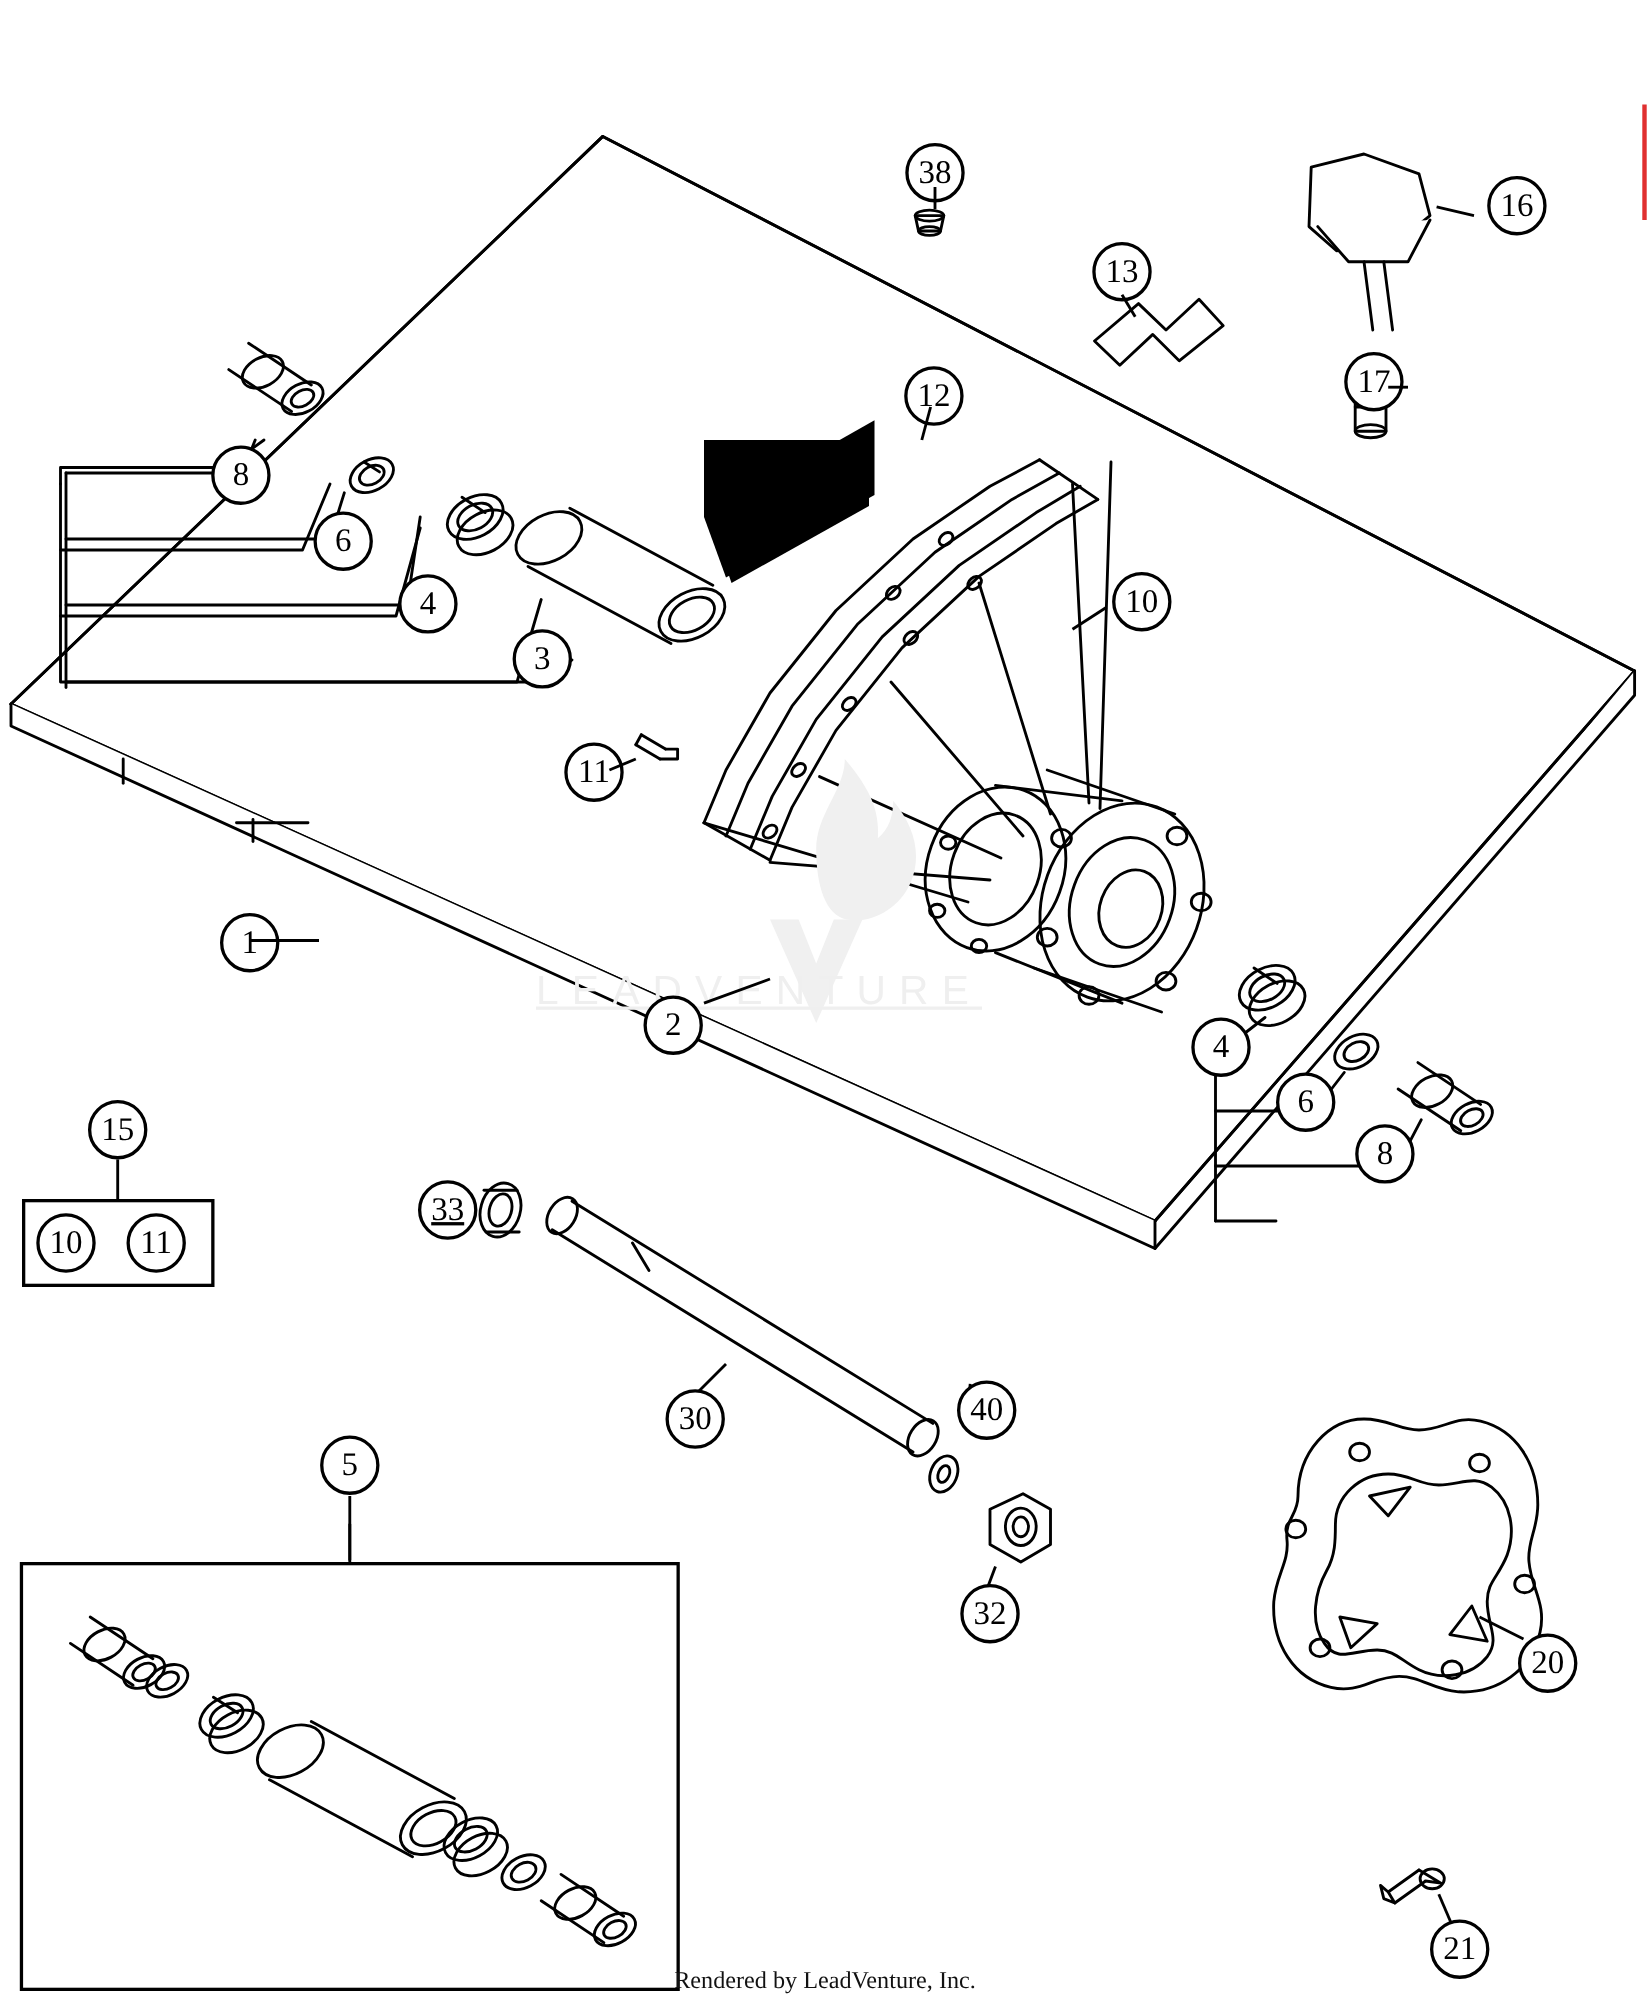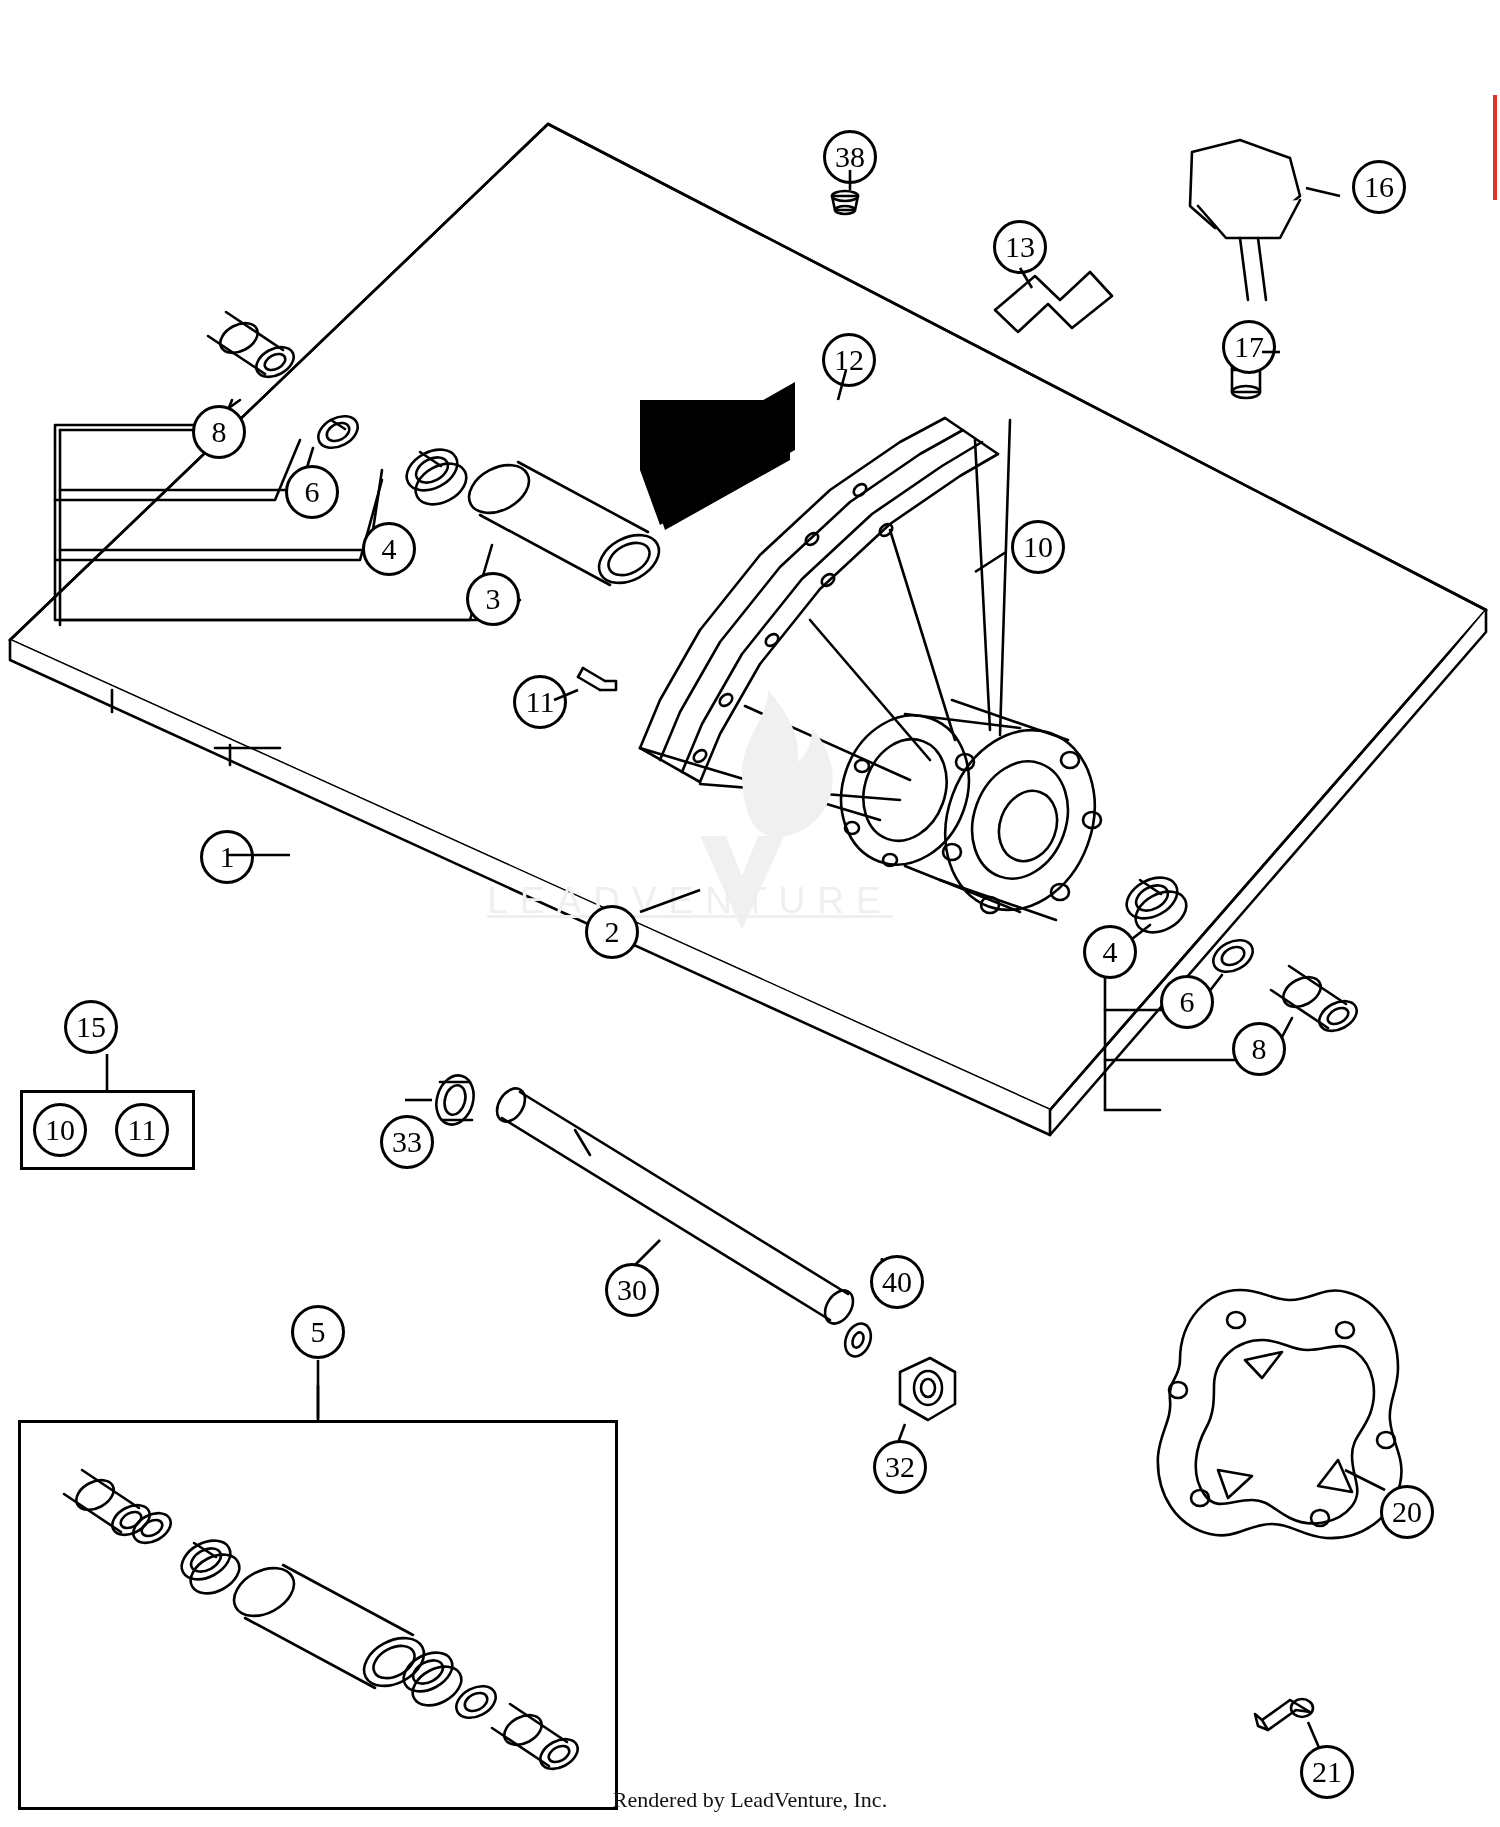--- a/index.html
+++ b/index.html
@@ -398,21 +398,21 @@
   <div class="callout" style="left:362px; top:522px;">4</div>
   <div class="callout" style="left:466px; top:572px;">3</div>
   <div class="callout" style="left:1011px; top:520px;">10</div>
   <div class="callout" style="left:513px; top:675px;">11</div>
   <div class="callout" style="left:200px; top:830px;">1</div>
   <div class="callout" style="left:585px; top:905px;">2</div>
   <div class="callout" style="left:1083px; top:925px;">4</div>
   <div class="callout" style="left:1160px; top:975px;">6</div>
   <div class="callout" style="left:1232px; top:1022px;">8</div>
 
-  <div class="callout" style="left:64px; top:1000px;text-align:right;">15</div>
+  <div class="callout" style="left:80px; top:1000px;text-align:right;">15</div>
   <div class="callout" style="left:33px; top:1103px;">10</div>
   <div class="callout" style="left:115px; top:1103px;">11</div>
 
   <svg style="position:absolute; left:0; top:0; width:1500px; height:1827px; pointer-events:none;">
     <g stroke="#000" stroke-width="2.6" fill="none">
       <path d="M107 1054 L107 1090"></path>
       <path d="M318 1360 L318 1420"></path>
       <path d="M405 1100 L432 1100"></path>
       <path d="M630 1270 L660 1240"></path>
       <path d="M880 1280 L882 1258"></path>
@@ -424,21 +424,21 @@
       <path d="M1340 196 L1306 188"></path>
       <path d="M1280 352 L1262 352"></path>
       <path d="M846 370 L838 400"></path>
       <path d="M1006 552 L975 572"></path>
       <path d="M554 700 L578 690"></path>
       <path d="M228 855 L290 855"></path>
       <path d="M640 912 L700 890"></path>
     </g>
   </svg>
 
-  <div class="callout" style="left:380px; top:1115px;">33</div>
+  <div class="callout" style="left:380px; top:1073px;text-decoration:underline;">33</div>
   <div class="callout" style="left:605px; top:1263px;">30</div>
   <div class="callout" style="left:870px; top:1255px;">40</div>
   <div class="callout" style="left:873px; top:1440px;">32</div>
   <div class="callout" style="left:291px; top:1305px;">5</div>
   <div class="callout" style="left:1380px; top:1485px;">20</div>
   <div class="callout" style="left:1300px; top:1745px;">21</div>
 
   <div class="footer">Rendered by LeadVenture, Inc.</div>
 </div>
 

